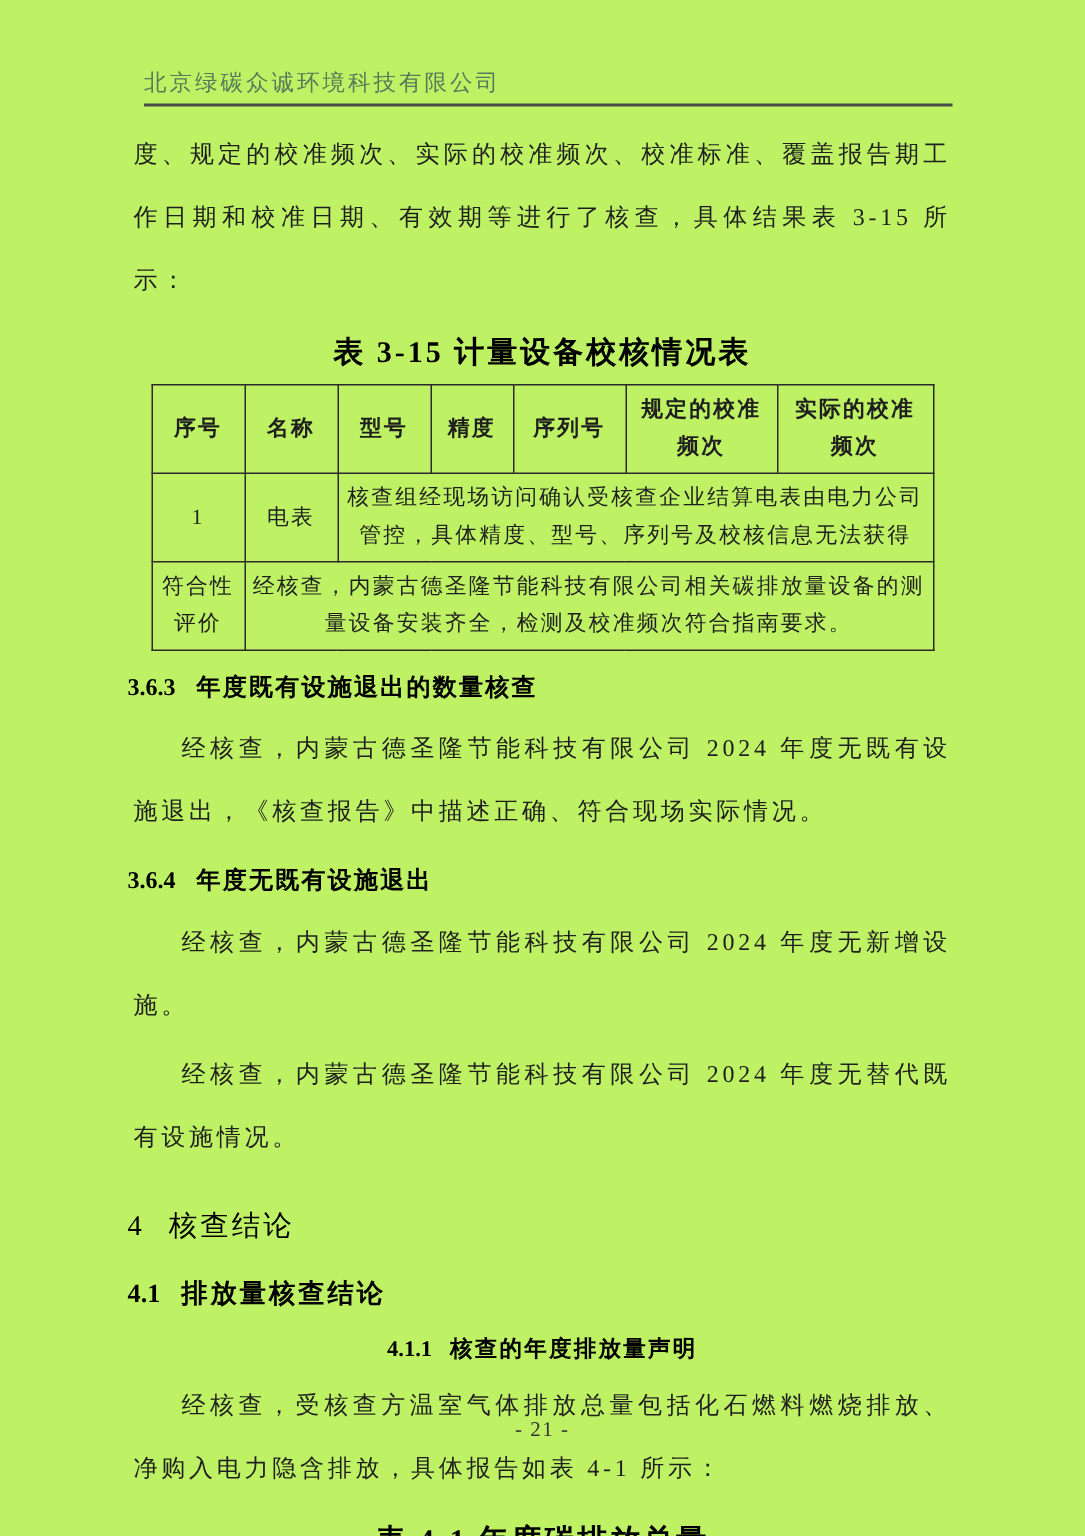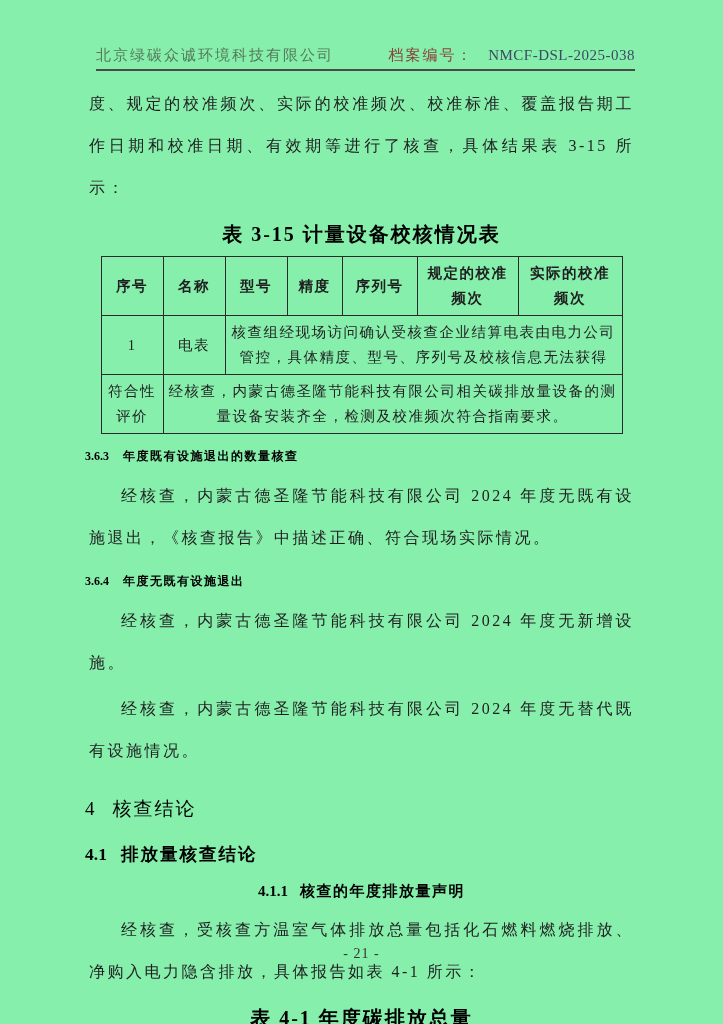--- a/index.html
+++ b/index.html
@@ -1,20 +1,20 @@
 <!DOCTYPE html>
 <html><head>
 <meta charset="utf-8">
 <style>
   html,body{margin:0;padding:0;background:#e8e8e8;}
   .page{
     position:relative;
     width:723px;height:1024px;
     margin:0 auto;
-    background:#86efac;
+    background:#bef264;
     box-sizing:border-box;
     font-family:"Liberation Serif","DejaVu Serif",serif;
     color:#1f1f1f;
     overflow:hidden;
   }
   
   .hdr{
     margin:46px 88px 0 96px;
     display:flex;justify-content:space-between;align-items:flex-end;
     padding-bottom:4px;
@@ -32,21 +32,21 @@
     font-size:16px;
     line-height:42px;
     letter-spacing:2.5px;
     text-align:justify;
     margin:4px;
   }
   p.body.indent{text-indent:2em;}
   p.first{margin-top:12px;}
   
   .h3{
-    font-size:12px;font-weight:bold;color:#000;
+    font-size:16px;font-weight:bold;color:#000;
     margin:14px 0 10px 0;letter-spacing:1.5px;
   }
   .h3 .num{margin-right:14px;letter-spacing:0;}
   .h1{
     font-size:19px;font-weight:normal;color:#000;
     margin:24px 0 6px 0;letter-spacing:2px;
   }
   .h1 .num{margin-right:18px;letter-spacing:0;}
   .h2{
     font-size:17.5px;font-weight:bold;color:#000;
@@ -88,24 +88,20 @@
     letter-spacing:1px;
   }
 </style>
 </head>
 <body>
 
 <div class="page">
 
   <div class="hdr">
     <span class="company">北京绿碳众诚环境科技有限公司</span>
-    <span class="right">
-      <span class="arch-label">档案编号：</span>
-      <span class="arch-no">NMCF-DSL-2025-038</span>
-    </span>
   </div>
 
   <div class="content">
 
     <p class="body first">度、规定的校准频次、实际的校准频次、校准标准、覆盖报告期工作日期和校准日期、有效期等进行了核查，具体结果表 3-15 所示：</p>
 
     <div class="tbl-title">表 3-15  计量设备校核情况表</div>
     <table class="doc">
       <colgroup>
         <col style="width:62px">

